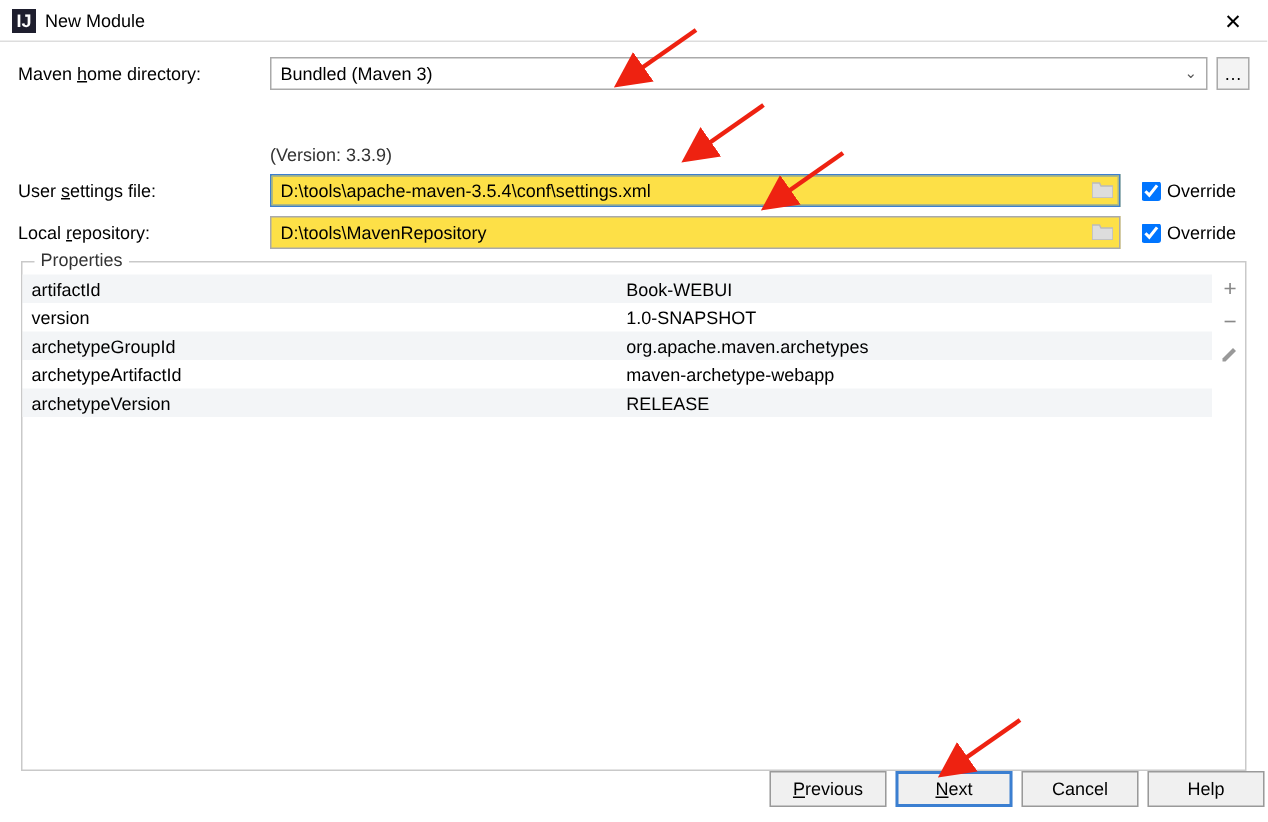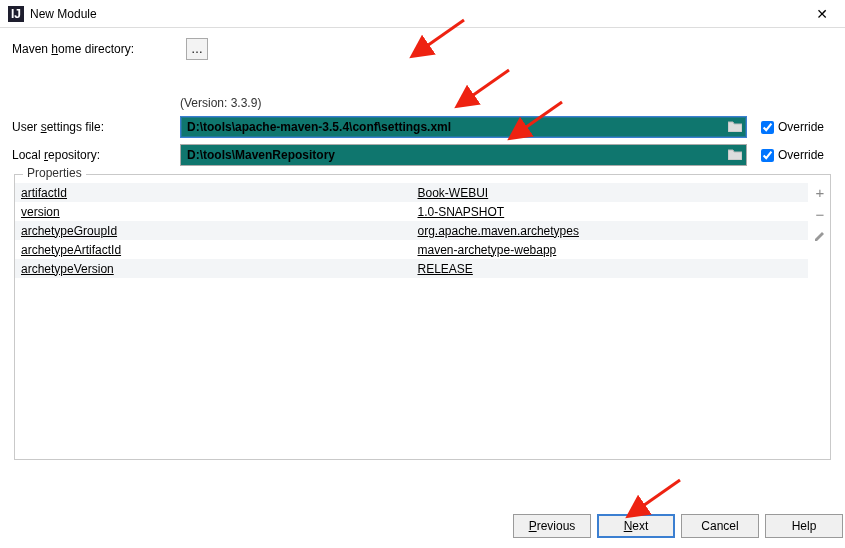--- a/index.html
+++ b/index.html
@@ -9,26 +9,26 @@
   .tb-title { flex: 1; }
   .tb-close { width: 30px; text-align: center; font-size: 14px; cursor: pointer; }
   .content { padding: 10px 12px 0 12px; }
   .row { display: flex; align-items: center; margin-bottom: 6px; }
   .label { width: 168px; }
   .u { text-decoration: underline; }
   .combo { flex: 1; height: 22px; border: 1px solid #aaa; background: #fff; display: flex; align-items: center; padding: 0 6px; position: relative; }
   .combo .arrow-d { position: absolute; right: 6px; top: 4px; font-size: 10px; color: #555; }
   .dots-btn { width: 22px; height: 22px; border: 1px solid #aaa; margin-left: 6px; display: flex; align-items: center; justify-content: center; background: #f3f3f3; cursor: pointer; }
   .version-text { margin-left: 168px; color: #333; margin-bottom: 6px; margin-top: 36px; }
-  .text-input { flex: 1; height: 22px; border: 1px solid #aaa; background: #0f766e; padding: 0 6px; display: flex; align-items: center; position: relative; font-weight: bold; }
+  .text-input { flex: 1; height: 22px; border: 1px solid #aaa; background: #fde047; padding: 0 6px; display: flex; align-items: center; position: relative; }
   .text-input.focused { border: 1px solid #3b7fd1; box-shadow: 0 0 0 1px rgba(59,127,209,0.4) inset; }
   .folder-ico { position: absolute; right: 4px; top: 3px; color: #bbb; }
   .cb { display: flex; align-items: center; margin-left: 10px; width: 76px; }
   .cb input { margin-right: 4px; }
-  .props-fs { border: 1px solid #c9c9c9; margin: 8px 2px 0 2px; height: 286px; position: relative; background: #fff; text-decoration: underline; }
+  .props-fs { border: 1px solid #c9c9c9; margin: 8px 2px 0 2px; height: 340px; position: relative; background: #fff; }
   .props-legend { position: absolute; top: -9px; left: 8px; background: #fff; padding: 0 4px; color: #333; }
   .props-table { width: calc(100% - 22px); border-collapse: collapse; margin-top: 8px; }
   .props-table td { padding: 2px 6px; height: 19px; }
   .props-table tr:nth-child(odd) td { background: #f3f5f7; }
   .props-table tr:nth-child(even) td { background: #fff; }
   .side-btns { position: absolute; right: 0; top: 8px; width: 20px; display: flex; flex-direction: column; align-items: center; gap: 4px; }
   .side-btn { width: 18px; height: 18px; color: #888; font-size: 15px; display: flex; align-items: center; justify-content: center; cursor: pointer; }
   .button-bar { position: absolute; bottom: 10px; right: 2px; display: flex; gap: 6px; }
   .btn { height: 24px; min-width: 78px; border: 1px solid #9a9a9a; background: #f0f0f0; display: flex; align-items: center; justify-content: center; cursor: pointer; }
   .btn.primary { border: 2px solid #3b7fd1; }
@@ -42,20 +42,24 @@
   <div class="tb-icon">IJ</div>
   <div class="tb-title">New Module</div>
   <div class="tb-close">✕</div>
 </div>
 
 <div class="content">
 
   <div class="row">
     <div class="label">
       <span>Maven </span><span class="u">h</span><span>ome directory:</span>
+    </div>
+    <div class="combo">
+      <span>Bundled (Maven 3)</span>
+      <span class="arrow-d">⌄</span>
     </div>
     <div class="dots-btn">…</div>
   </div>
 
   <div class="version-text">(Version: 3.3.9)</div>
 
   <div class="row">
     <div class="label">
       <span>User </span><span class="u">s</span><span>ettings file:</span>
     </div>

